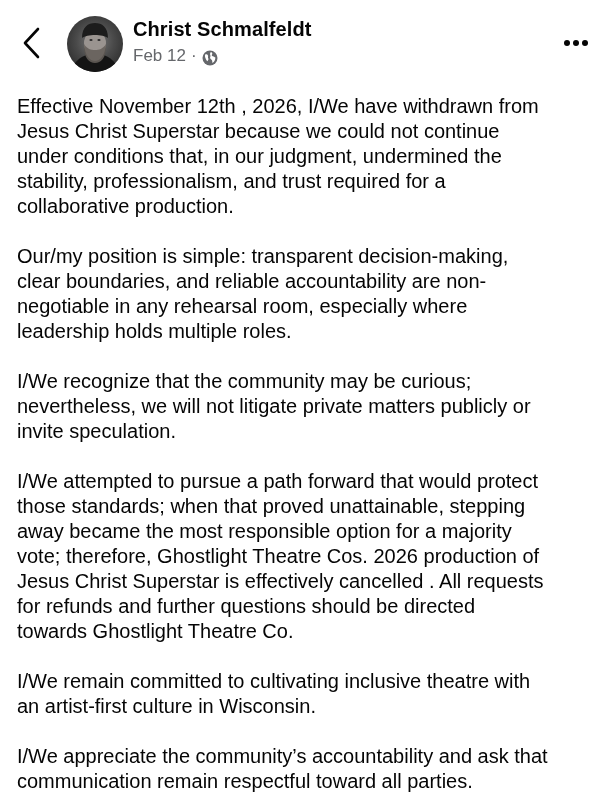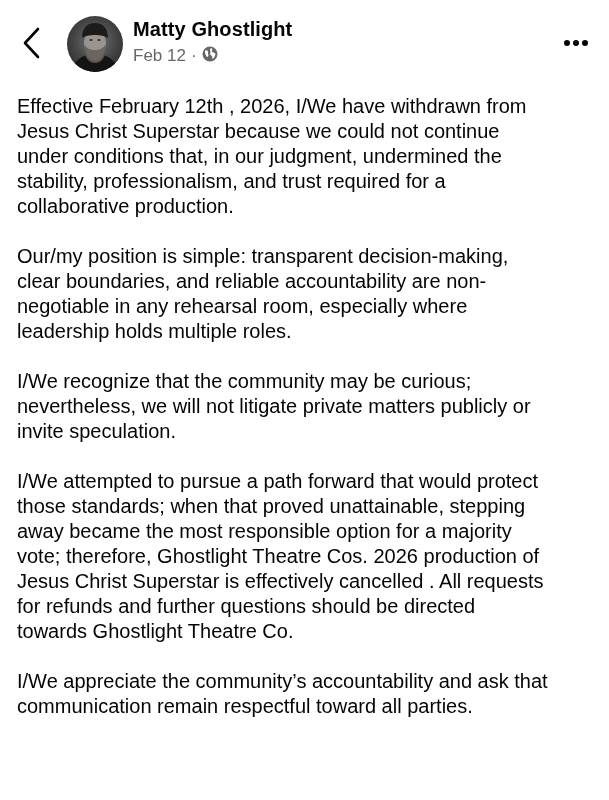--- a/index.html
+++ b/index.html
@@ -53,21 +53,21 @@
       cursor: pointer;
       white-space: nowrap;
     }
     .meta {
       position: absolute;
       left: 133px;
       top: 46px;
       font-size: 17px;
       color: #65676b;
       display: flex;
-      align-items: flex-start;
+      align-items: flex-end;
       white-space: nowrap;
     }
     .meta .dot { margin: 0 5px; }
     .meta .globe { display: inline-block; width: 16px; height: 16px; }
     .more-btn {
       position: absolute;
       left: 558px;
       top: 33px;
       width: 36px;
       height: 20px;
@@ -119,21 +119,21 @@
 
       <path d="M17,28 C18,40 23,45 28,45 C33,45 38,40 39,28 C36,33 32,34 28,34 C24,34 20,33 17,28 Z" fill="#6b6560"></path>
 
       <ellipse cx="24" cy="24" rx="1.6" ry="1" fill="#2a2a2a"></ellipse>
       <ellipse cx="32" cy="24" rx="1.6" ry="1" fill="#2a2a2a"></ellipse>
 
       <path d="M15,22 C15,11 21,7 28,7 C35,7 41,11 41,22 C36,18 20,18 15,22 Z" fill="#1c1c1c"></path>
     </svg>
   </div>
 
-  <div class="name">Matty Ghostlight</div>
+  <div class="name">Christ Schmalfeldt</div>
 
   <div class="meta">
     <span>Feb 12</span>
     <span class="dot">·</span>
     <span class="globe">
       <svg width="16" height="16" viewBox="0 0 16 16">
         <circle cx="8" cy="8" r="7.5" fill="#65676b"></circle>
         <path d="M3.2,4.5 C4.5,4 5.5,4.6 6,5.6 C6.4,6.5 5.6,7.4 6.2,8.3 C6.8,9.2 6.3,10.6 5.2,11.2 C4.4,10.2 3.6,9 3.2,7.6 C2.8,6.5 2.8,5.4 3.2,4.5 Z" fill="#ffffff"></path>
         <path d="M9.5,2.2 C10.4,2.8 10.6,3.9 10,4.6 C9.4,5.2 9.9,6.1 10.8,6.2 C11.9,6.3 12.6,7.1 13.4,7.6 C13.4,9.8 12.3,11.9 10.5,13.1 C10.1,12 10.5,10.8 9.8,9.9 C9.2,9.1 8.1,8.8 8.1,7.7 C8.1,6.8 8.8,6.4 8.4,5.6 C8,4.8 8,3.3 8.4,2.6 C8.8,2.3 9.1,2.2 9.5,2.2 Z" fill="#ffffff"></path>
       </svg>
@@ -141,34 +141,36 @@
   </div>
 
   <div class="more-btn">
     <span></span>
     <span></span>
     <span></span>
   </div>
 </div>
 
 <div class="post-body">
-  <p>Effective February 12th , 2026, I/We have withdrawn from
+  <p>Effective November 12th , 2026, I/We have withdrawn from
 Jesus Christ Superstar because we could not continue
 under conditions that, in our judgment, undermined the
 stability, professionalism, and trust required for a
 collaborative production.</p>
   <p>Our/my position is simple: transparent decision-making,
 clear boundaries, and reliable accountability are non-
 negotiable in any rehearsal room, especially where
 leadership holds multiple roles.</p>
   <p>I/We recognize that the community may be curious;
 nevertheless, we will not litigate private matters publicly or
 invite speculation.</p>
   <p>I/We attempted to pursue a path forward that would protect
 those standards; when that proved unattainable, stepping
 away became the most responsible option for a majority
 vote; therefore, Ghostlight Theatre Cos. 2026 production of
 Jesus Christ Superstar is effectively cancelled . All requests
 for refunds and further questions should be directed
 towards Ghostlight Theatre Co.</p>
+  <p>I/We remain committed to cultivating inclusive theatre with
+an artist-first culture in Wisconsin.</p>
   <p>I/We appreciate the community’s accountability and ask that
 communication remain respectful toward all parties.</p>
 </div>
 
 </body></html>

